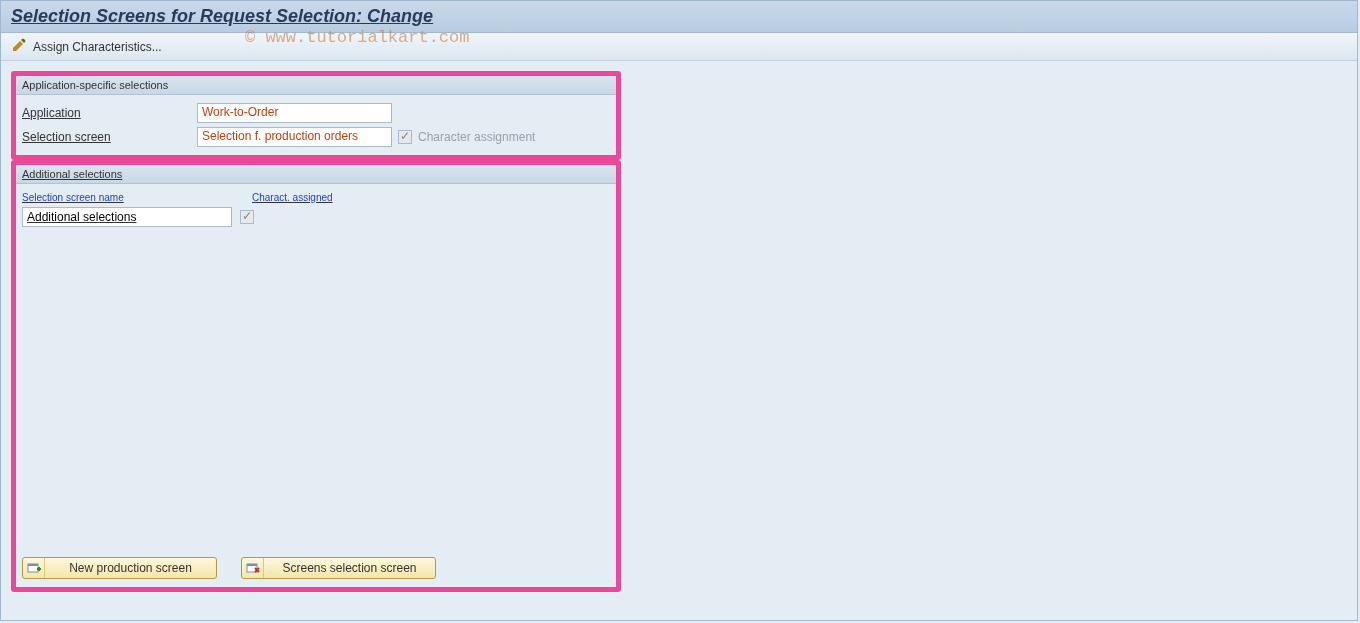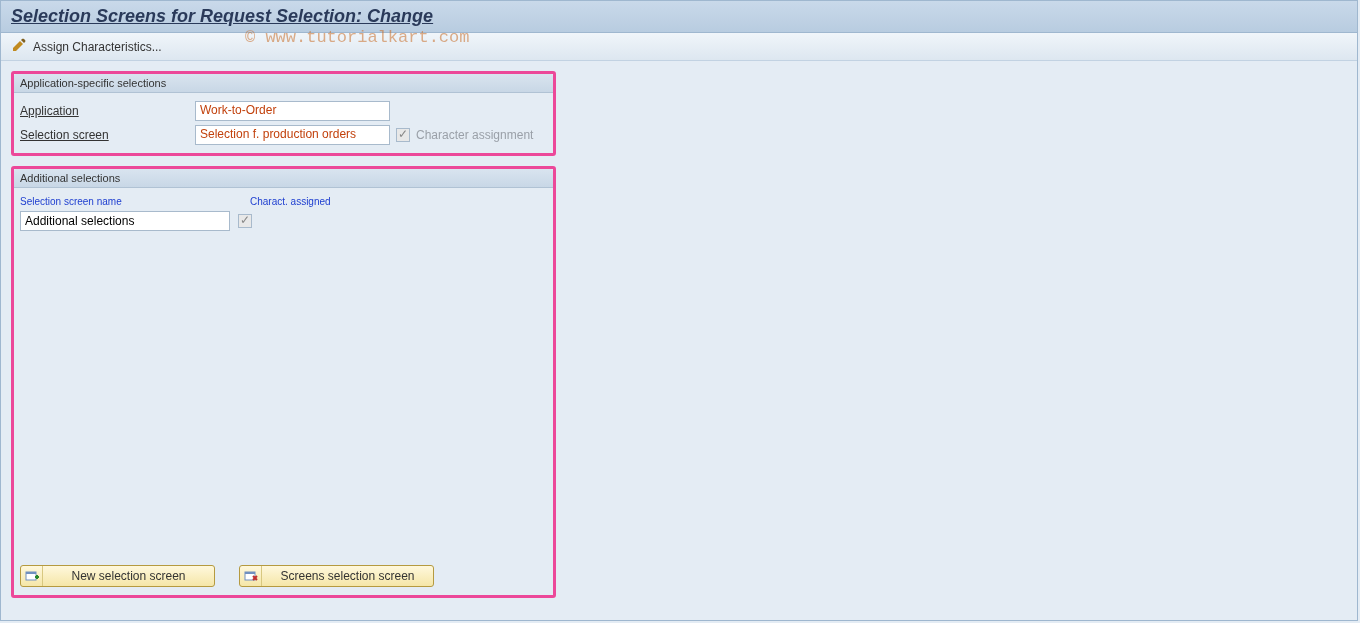--- a/index.html
+++ b/index.html
@@ -37,25 +37,24 @@
     align-items: center;
     gap: 6px;
     height: 28px;
   }
   .toolbar .pencil-icon svg { width:16px; height:16px; }
   .toolbar .btn-text { color: #333; }
   .content {
     padding: 10px;
   }
   .group-box {
-    border: 3px solid #ec4899;
+    border: 5px solid #ec4899;
     border-radius: 3px;
     background: #e4ecf4;
-    width: 545px;
-    margin-bottom: 10px;
+    width: 610px;
   }
   .group-title {
     background: linear-gradient(#d9e4ef, #c8d7e6);
     border-bottom: 1px solid #b0c2d4;
     padding: 3px 6px;
     font-size: 11px;
     color: #333;
     border-radius: 3px 3px 0 0;
   }
   .group-body {
@@ -98,20 +97,21 @@
     color: #888;
   }
   .disabled-label {
     color: #9aa0a8;
     font-size: 12px;
     margin-left: 2px;
   }
   .tall-group {
     height: 432px;
     position: relative;
+    text-decoration: underline;
   }
   .col-headers {
     display: flex;
     padding: 2px 0 4px 0;
   }
   .col-header {
     color: #2040d0;
     font-size: 10px;
   }
   .col-header.a { width: 230px; }
@@ -239,21 +239,21 @@
 
       <div class="bottom-buttons">
         <button class="sap-btn">
           <span class="icon-slot">
             <svg viewBox="0 0 14 14">
                 <rect x="1" y="3" width="10" height="8" fill="#fff" stroke="#7090c0"></rect>
                 <rect x="1" y="3" width="10" height="2" fill="#7090c0"></rect>
                 <path d="M10 8h4M12 6v4" stroke="#2a8a2a" stroke-width="2"></path>
               </svg>
           </span>
-          <span class="label-slot">New selection screen</span>
+          <span class="label-slot">New production screen</span>
         </button>
         <button class="sap-btn">
           <span class="icon-slot">
             <svg viewBox="0 0 14 14">
                 <rect x="1" y="3" width="10" height="8" fill="#fff" stroke="#7090c0"></rect>
                 <rect x="1" y="3" width="10" height="2" fill="#7090c0"></rect>
                 <path d="M9 7l4 4M13 7l-4 4" stroke="#c03030" stroke-width="2"></path>
               </svg>
           </span>
           <span class="label-slot">Screens selection screen</span>

